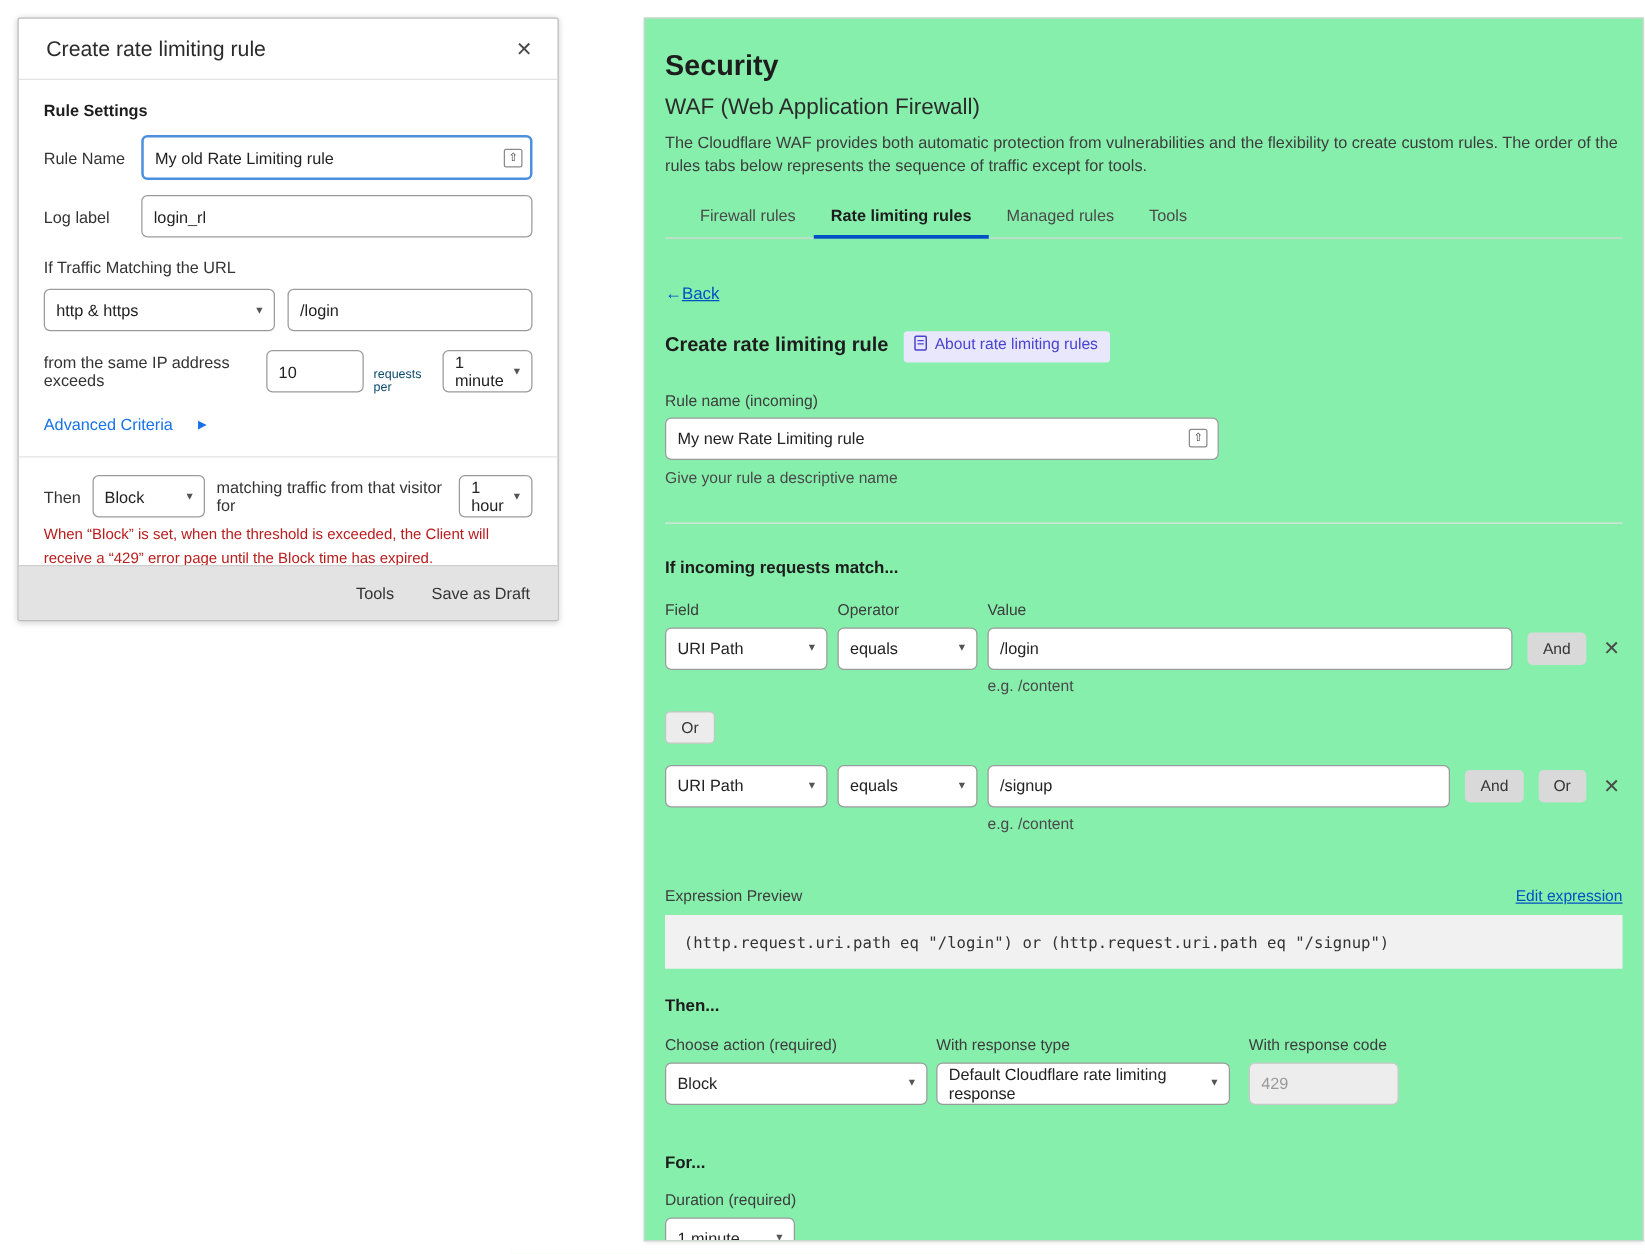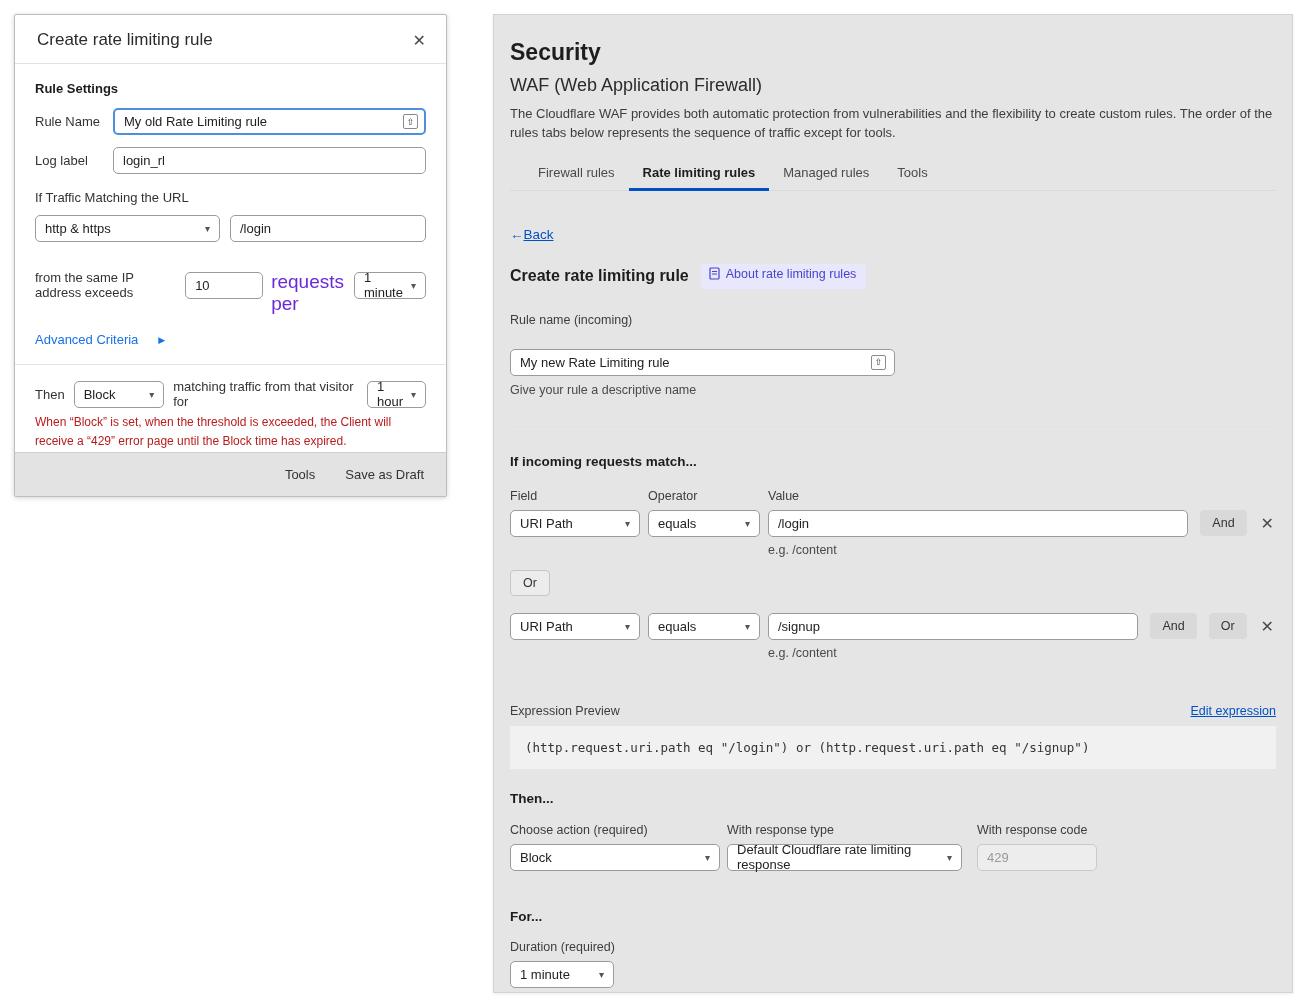--- a/index.html
+++ b/index.html
@@ -3,21 +3,21 @@
 <meta charset="utf-8">
 <style>
   * { box-sizing: border-box; margin: 0; padding: 0; }
   html, body { width: 1316px; height: 1003px; background: #fff;
     font-family: "Liberation Sans", "DejaVu Sans", sans-serif; color: #222; }
   body { position: relative; overflow: hidden; }
 
   
   .ctl { height: 27px; border: 1px solid #9b9b9b; border-radius: 5px;
     background: #fff; font-size: 13px; color: #222; display: flex;
-    align-items: center; padding: 4px 9px; }
+    align-items: center; padding: 16px 9px; }
   .sel { justify-content: space-between; cursor: pointer; }
   .sel .caret { color: #555; font-size: 10px; margin-left: 8px; }
   input.ctl { display: inline-block; line-height: 25px; }
   .hint { font-size: 12.5px; color: #4a4a4a; }
   .label { font-size: 12.5px; color: #3d3d3d; }
   .sec-h { font-size: 13.5px; font-weight: bold; color: #1d1d1d; }
   .gbtn { height: 26px; padding: 0 12px; background: #d9d9d9; border: none;
     border-radius: 4px; font-size: 12.5px; color: #333; cursor: pointer;
     font-family: inherit; }
   .gbtn.outline { background: #ececec; border: 1px solid #c6c6c6; }
@@ -45,22 +45,22 @@
   .mlink .tri { font-size: 9px; }
   .m-divider { border: none; border-top: 1px solid #e3e3e3; margin: 16px -20px 0 -20px; }
   .m-help { font-size: 12px; color: #b91c1c; line-height: 1.55; margin-top: 4px; }
   .modal-footer { position: absolute; left: 0; right: 0; bottom: 0; height: 44px;
     background: #e3e3e3; border-top: 1px solid #cfcfcf; display: flex;
     align-items: center; justify-content: flex-end; gap: 30px; padding: 0 22px; }
   .footer-btn { background: none; border: none; font-size: 13px; color: #333;
     cursor: pointer; font-family: inherit; }
 
   
-  .panel { position: absolute; left: 493px; top: 14px; width: 800px; height: 979px;
-    background: #e5e5e5; border: 1px solid #d2d2d2; box-shadow: 0 1px 3px rgba(0,0,0,.08);
+  .panel { position: absolute; left: 515px; top: 14px; width: 800px; height: 979px;
+    background: #86efac; border: 1px solid #d2d2d2; box-shadow: 0 1px 3px rgba(0,0,0,.08);
     padding: 24px 16px 0 16px; overflow: hidden; }
   .p-title { font-size: 23px; font-weight: bold; color: #1d1d1d; }
   .p-subtitle { font-size: 18px; font-weight: 400; color: #2b2b2b; margin-top: 9px; }
   .p-desc { font-size: 13px; color: #3d3d3d; line-height: 1.45; margin-top: 9px;
     max-width: 766px; }
   .tabs { display: flex; margin-top: 13px; border-bottom: 1px solid #d9d9d9;
     padding-left: 14px; }
   .tab { font-size: 13px; color: #4a4a4a; padding: 9px 14px 10px 14px;
     cursor: pointer; position: relative; }
   .tab.active { color: #1d1d1d; font-weight: bold; }
@@ -68,21 +68,21 @@
     bottom: -1px; height: 3px; background: #0051c3; }
   .back-link { margin-top: 36px; display: inline-flex; align-items: center;
     font-size: 13.5px; color: #0051c3; cursor: pointer; }
   .back-link .back-text { text-decoration: underline; }
   .form-title-row { display: flex; align-items: center; gap: 12px; margin-top: 21px; }
   .form-title { font-size: 16px; font-weight: bold; color: #1d1d1d; }
   .badge { display: inline-flex; align-items: center; gap: 6px; background: #e9e7fb;
     color: #4a43cf; font-size: 12.5px; padding: 3px 10px 8px 8px; border-radius: 3px;
     cursor: pointer; }
   .rule-label { margin-top: 24px; }
-  .rule-input-wrap { position: relative; width: 385px; margin-top: 22px;
+  .rule-input-wrap { position: relative; width: 443px; margin-top: 6px;
     display: flex; align-items: center; }
   .rule-input-wrap input { width: 100%; }
   .rule-input-wrap .autofill { position: absolute; right: 9px; }
   .p-hr { border: none; border-top: 1px solid #e2e2e2; margin-top: 29px; }
   .match-h { margin-top: 27px; }
   .cols-row { display: flex; margin-top: 20px; }
   .cols-row .c1 { width: 138px; }
   .cols-row .c2 { width: 120px; }
   .cond-row { display: flex; align-items: center; margin-top: 7px; }
   .cond-row .field-sel { width: 130px; margin-right: 8px; }
@@ -145,21 +145,21 @@
       <span class="ctl sel" style="width:190px;">
         <span>http &amp; https</span>
         <span class="caret">▾</span>
       </span>
       <input class="ctl" style="flex: 1 1 0%;" value="/login">
     </div>
 
     <div class="m-row" style="margin-top:13px; gap:8px;">
       <span style="font-size:13px; color:#333;">from the same IP address exceeds</span>
       <input class="ctl" style="width: 78px;" value="10">
-      <span style="font-size:19px; color:#6d28d9;margin-top:16px;">requests per</span>
+      <span style="font-size:10px; color:#0c4a6e;margin-top:16px;">requests per</span>
       <span class="ctl sel" style="flex:1;">
         <span>1 minute</span>
         <span class="caret">▾</span>
       </span>
     </div>
 
     <div style="margin-top:15px;">
       <span class="mlink">
         <span>Advanced Criteria</span>
         <span class="tri">▶</span>

